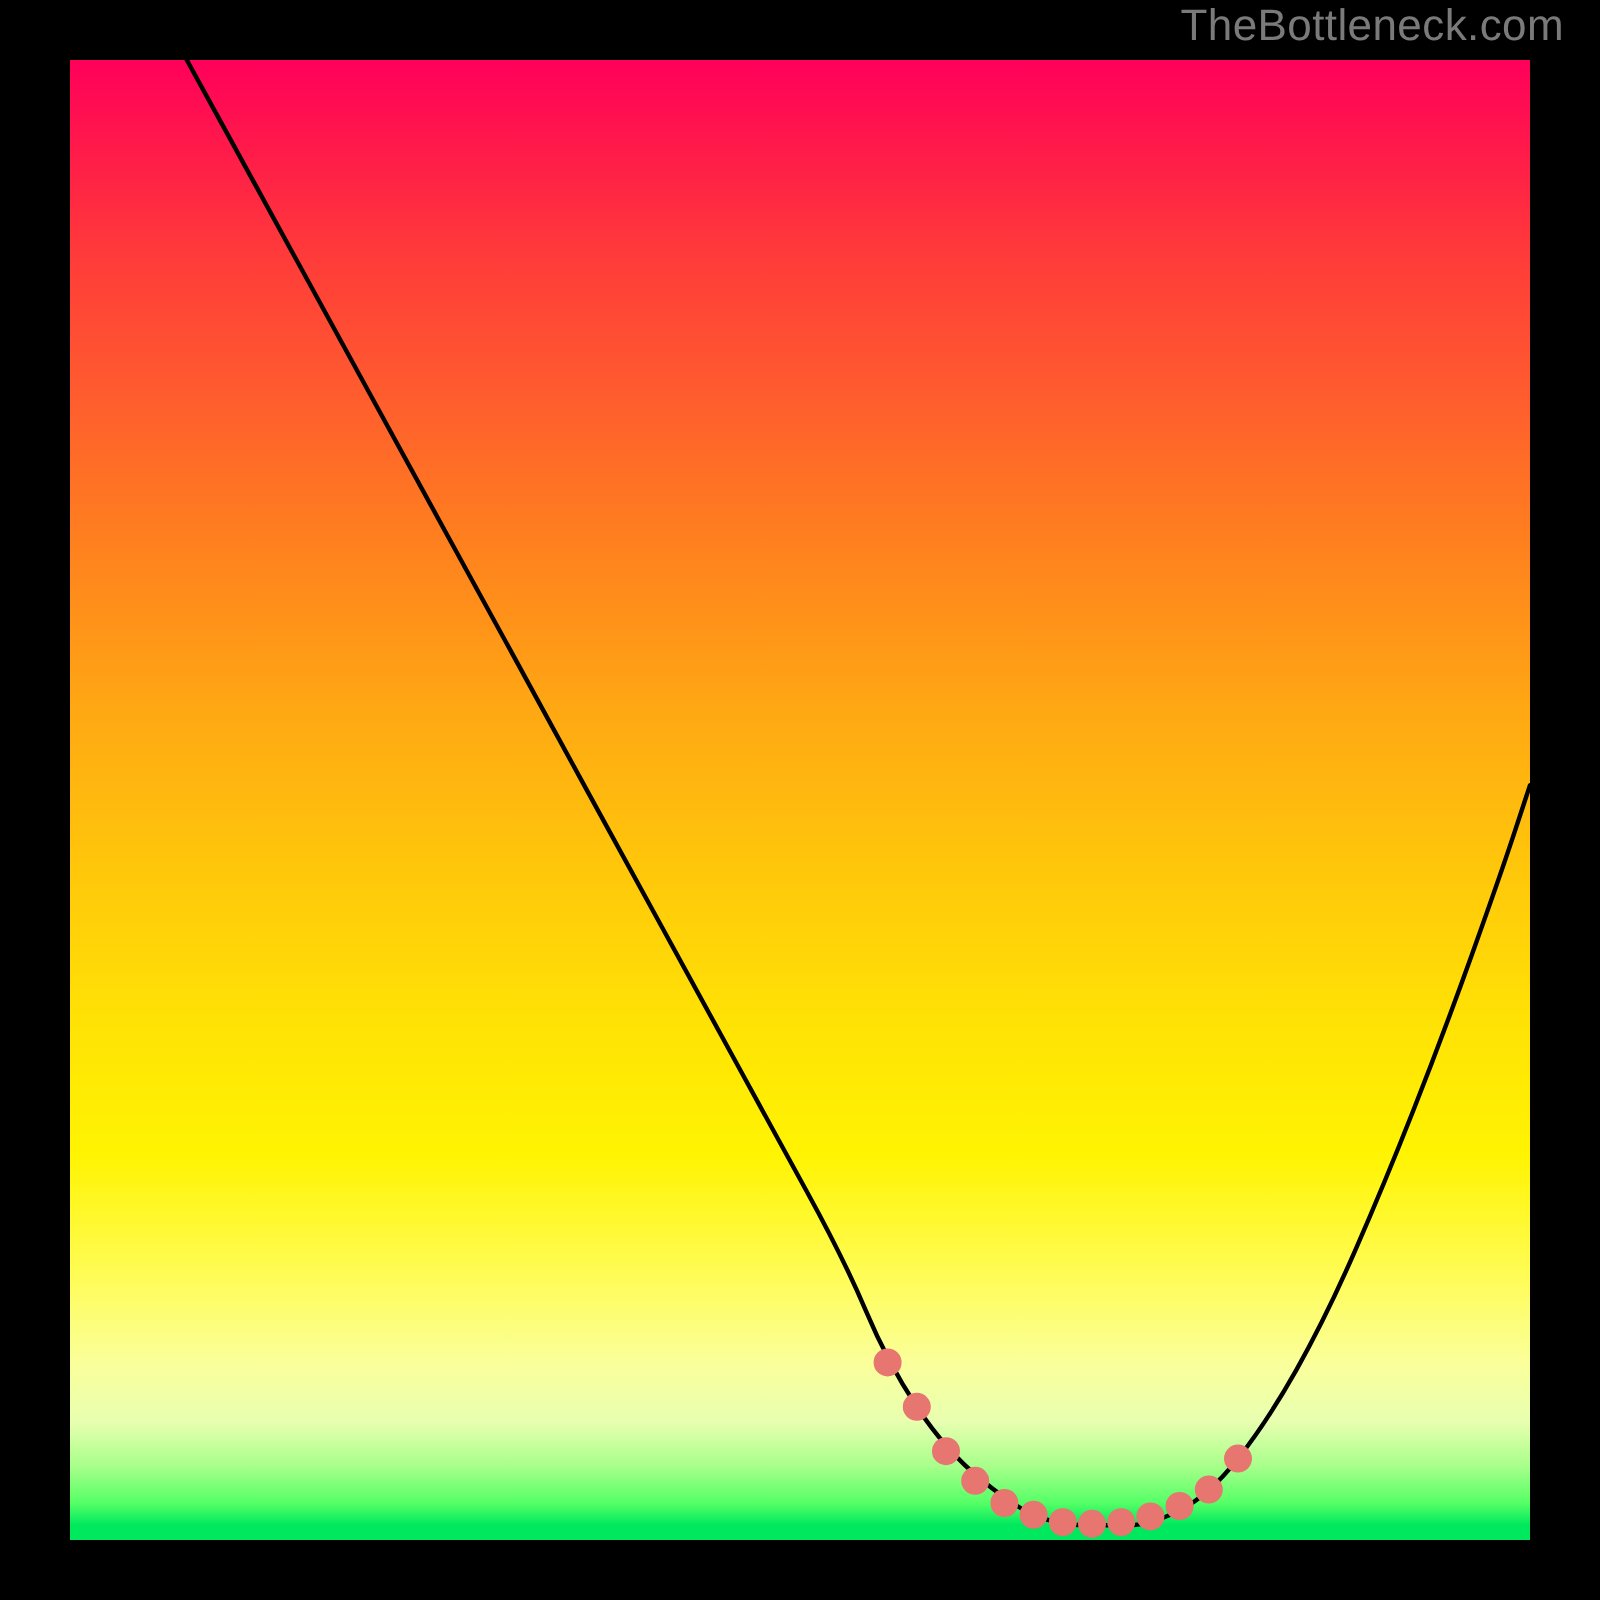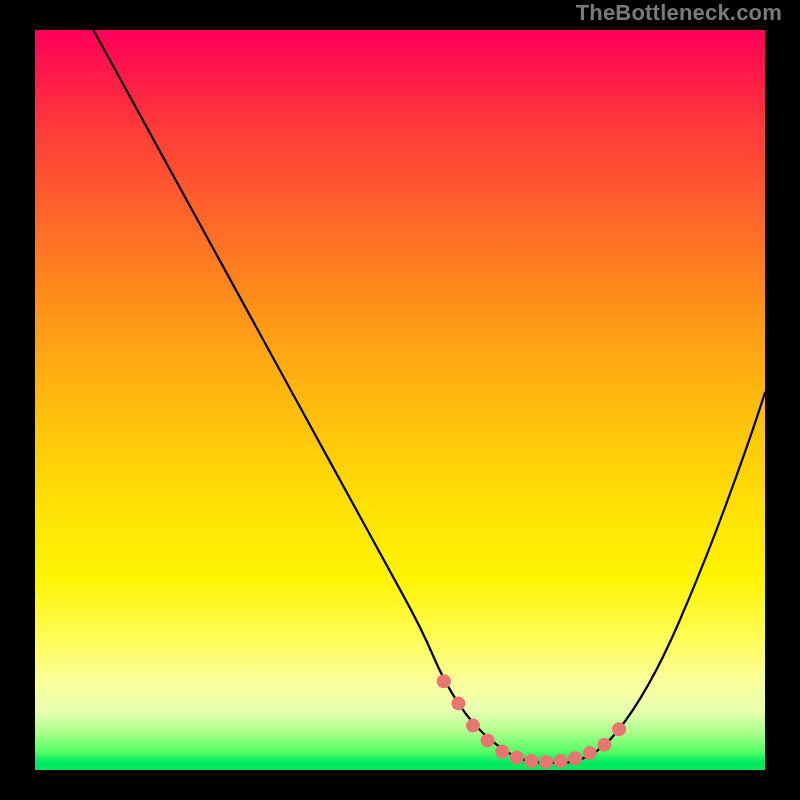--- a/index.html
+++ b/index.html
@@ -48,21 +48,21 @@
   svg.curve {
     position: absolute;
     inset: 0;
   }
   .watermark {
     position: absolute;
     top: 0;
     right: 18px;
     font-family: Arial, Helvetica, sans-serif;
     font-size: 22px;
-    font-weight: 700;
+    font-weight: 400;
     color: #7a7a7a;
     letter-spacing: 0.2px;
   }
 </style>
 </head>
 <body>
 
 <div class="stage">
 
   <div class="watermark">TheBottleneck.com</div>

